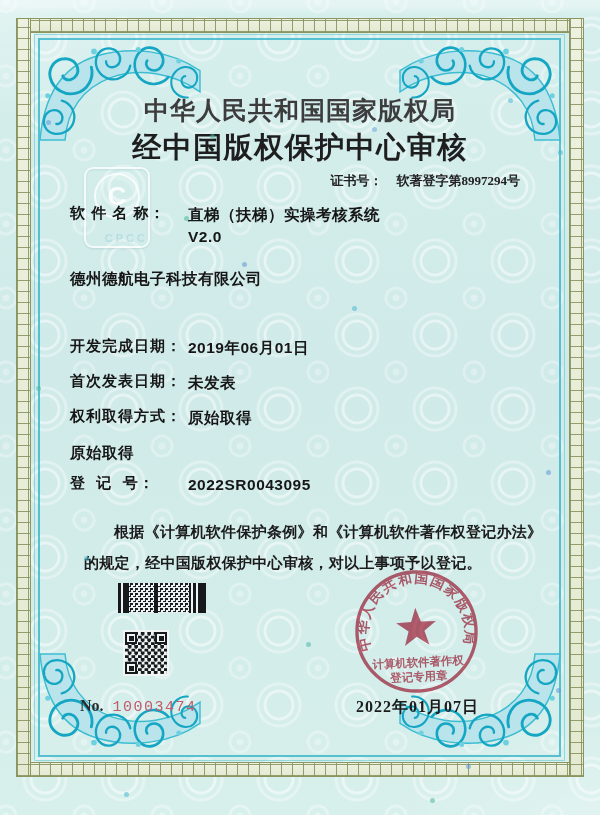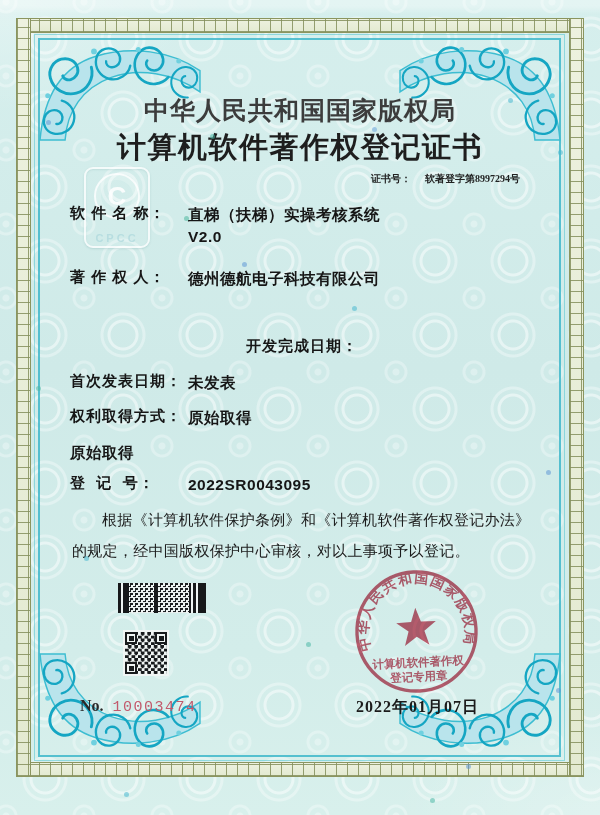--- a/index.html
+++ b/index.html
@@ -56,48 +56,48 @@
     position:absolute; z-index:2; left:84px; top:167px; width:62px; height:77px;
     border:2px solid rgba(255,255,255,.75); border-radius:9px;
     box-shadow:0 1px 2px rgba(120,170,170,.30), inset 0 1px 2px rgba(120,170,170,.22);
   }
   .emboss .ring{
     position:absolute; left:8px; top:4px; width:42px; height:42px; border-radius:50%;
     border:2px solid rgba(255,255,255,.8); box-shadow:inset 0 0 0 5px rgba(240,250,248,.28);
     color:rgba(255,255,255,.85); font-size:26px; font-weight:bold; text-align:center; line-height:42px;
   }
   .emboss .letters{
-    position:absolute; left:0; right:0; bottom:2px; text-align:center;
+    position:absolute; left:0; right:0; bottom:2px; text-align:right;
     font-size:11px; letter-spacing:3px; font-weight:bold; color:rgba(173,216,220,.75);
   }
   
   .authority{
     position:absolute; z-index:4; left:0; right:0; top:94px; text-align:center;
     font-family:"Liberation Serif","DejaVu Serif",serif;
     font-size:25px; font-weight:bold; letter-spacing:1px; color:#3c3c3c;
   }
   .cert-title{
     position:absolute; z-index:4; left:0; right:0; top:128px; text-align:center;
     font-family:"Liberation Serif","DejaVu Serif",serif;
     font-size:29px; font-weight:bold; letter-spacing:1.5px; color:#1e1e1e;
   }
   .certno{
     position:absolute; z-index:4; left:0; right:80px; top:172px; text-align:right;
     font-family:"Liberation Serif","DejaVu Serif",serif;
-    font-size:10px; font-weight:bold; color:#222;padding-left:16px;
+    font-size:13px; font-weight:bold; color:#222;padding-left:16px;
   }
   .certno .gap{display:inline-block; width:14px;}
   .row{position:absolute; z-index:4; left:70px; width:470px; display:flex; align-items:flex-start;}
   .lbl{flex:0 0 118px; font-size:15px; font-weight:bold; color:#161616; letter-spacing:1px; white-space:pre;}
   .val{flex:1; font-size:15.5px; font-weight:bold; color:#161616; letter-spacing:.5px; line-height:22px;}
   .r1{top:204px;} .r2{top:268px;} .r3{top:337px;justify-content:center;} .r4{top:372px;} .r5{top:407px;} .r6{top:442px;} .r7{top:474px;}
   .statement{
     position:absolute; z-index:4; left:68px; top:500px; width:466px;
-    font-size:15px; font-weight:normal; color:#1b1b1b; line-height:31px;
-    text-indent:2em; letter-spacing:.3px; margin:4px;
+    font-size:15px; font-weight:bold; color:#1b1b1b; line-height:31px;
+    text-indent:2em; letter-spacing:.3px; margin:16px;
   }
   
   .barcode{
     position:absolute; z-index:4; left:118px; top:583px; width:88px; height:30px;
     background:
       linear-gradient(90deg,#16181a 0 3px,#eef4f3 3px 5px,#16181a 5px 11px,rgba(0,0,0,0) 11px),
       linear-gradient(270deg,#16181a 0 8px,#eef4f3 8px 10px,#16181a 10px 13px,#eef4f3 13px 15px,#16181a 15px 17px,rgba(0,0,0,0) 17px),
       linear-gradient(90deg,rgba(0,0,0,0) 0 36px,#16181a 36px 40px,rgba(0,0,0,0) 40px),
       repeating-linear-gradient(0deg, rgba(238,244,243,.95) 0 1px, rgba(0,0,0,0) 1px 5px),
       repeating-conic-gradient(#1d2022 0% 25%, #eef4f3 25% 50%);
@@ -221,38 +221,38 @@
       </g>
     </svg>
   </div>
 
   <div class="emboss">
     <div class="ring">C</div>
     <div class="letters">CPCC</div>
   </div>
 
   <div class="authority">中华人民共和国国家版权局</div>
-  <div class="cert-title">计算机软件著作权登记证书</div>
+  <div class="cert-title">经中国版权保护中心审核</div>
   <div class="certno">
     <span>证书号：</span><span class="gap"></span><span>软著登字第8997294号</span>
   </div>
 
   <div class="row r1">
     <span class="lbl">软 件 名 称：</span>
     <span class="val">
       <span style="display:block">直梯（扶梯）实操考核系统</span>
       <span style="display:block">V2.0</span>
     </span>
   </div>
   <div class="row r2">
-    <span class="lbl">著 作 权 人：</span>
     <span class="val">德州德航电子科技有限公司</span>
   </div>
   <div class="row r3">
     <span class="lbl">开发完成日期：</span>
+    <span class="val">2019年06月01日</span>
   </div>
   <div class="row r5">
     <span class="lbl">权利取得方式：</span>
     <span class="val">原始取得</span>
   </div>
   <div class="row r4">
     <span class="lbl">首次发表日期：</span>
     <span class="val">未发表</span>
   </div>
   <div class="row r6">

